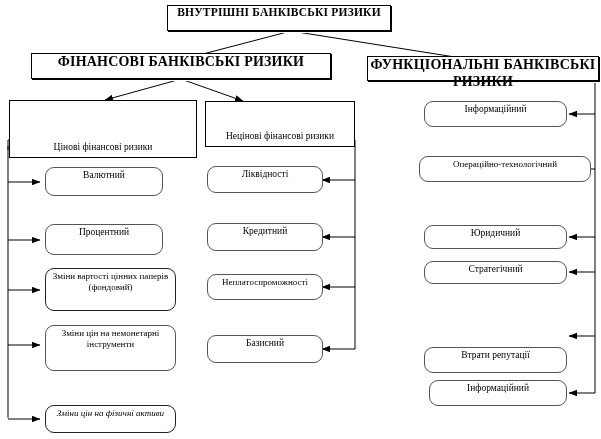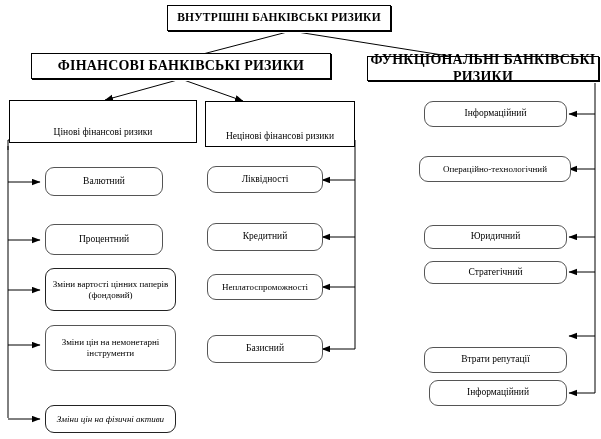--- a/index.html
+++ b/index.html
@@ -26,21 +26,20 @@
     height: 439px;
     pointer-events: none;
   }
 
   
   .node {
     position: absolute;
     box-sizing: border-box;
     background: #ffffff;
     display: flex;
-    align-items: center;
     justify-content: center;
     text-align: center;
     line-height: 1.18;
   }
 
   
   .rect-hard {
     border: 1px solid #000000;
     box-shadow: 0 0 0 1px #ffffff inset, 1px 1px 0 0 #000 , 2px 2px 0 0 #fff;
   }
@@ -140,21 +139,21 @@
   </div>
 
   <div class="node rect-hard t-level2" style="left:31px; top:53px; width:300px; height:26px;">
     <span>ФІНАНСОВІ БАНКІВСЬКІ РИЗИКИ</span>
   </div>
 
   <div class="node rect-hard t-level2" style="left:367px; top:56px; width:232px; height:25px;">
     <span>ФУНКЦІОНАЛЬНІ БАНКІВСЬКІ РИЗИКИ</span>
   </div>
 
-  <div class="node rect-plain t-colhead" style="left:9px; top:100px; width:188px; height:43px;">
+  <div class="node rect-plain t-colhead" style="left:9px; top:100px; width:188px; height:58px;">
     <span>Цінові фінансові ризики</span>
   </div>
 
   <div class="node rect-plain t-colhead" style="left:205px; top:101px; width:150px; height:46px;">
     <span>Нецінові фінансові ризики</span>
   </div>
 
   <div class="node rounded t-leaf" style="left:45px; top:167px; width:118px; height:29px;">
     <span>Валютний</span>
   </div>
@@ -188,21 +187,21 @@
   </div>
 
   <div class="node rounded t-leaf" style="left:424px; top:101px; width:143px; height:26px;">
     <span>Інформаційний</span>
   </div>
 
   <div class="node rounded t-leaf" style="left:207px; top:335px; width:116px; height:28px;">
     <span>Базисний</span>
   </div>
 
-  <div class="node rounded t-leaf t-leaf-sm" style="left:419px; top:156px; width:152px; height:26px;">
+  <div class="node rounded t-leaf t-leaf-sm" style="left:419px; top:156px; width:172px; height:26px;">
     <span>Операційно-технологічний</span>
   </div>
 
   <div class="node rounded t-leaf" style="left:424px; top:225px; width:143px; height:24px;">
     <span>Юридичний</span>
   </div>
 
   <div class="node rounded t-leaf" style="left:424px; top:261px; width:143px; height:23px;">
     <span>Стратегічний</span>
   </div>

